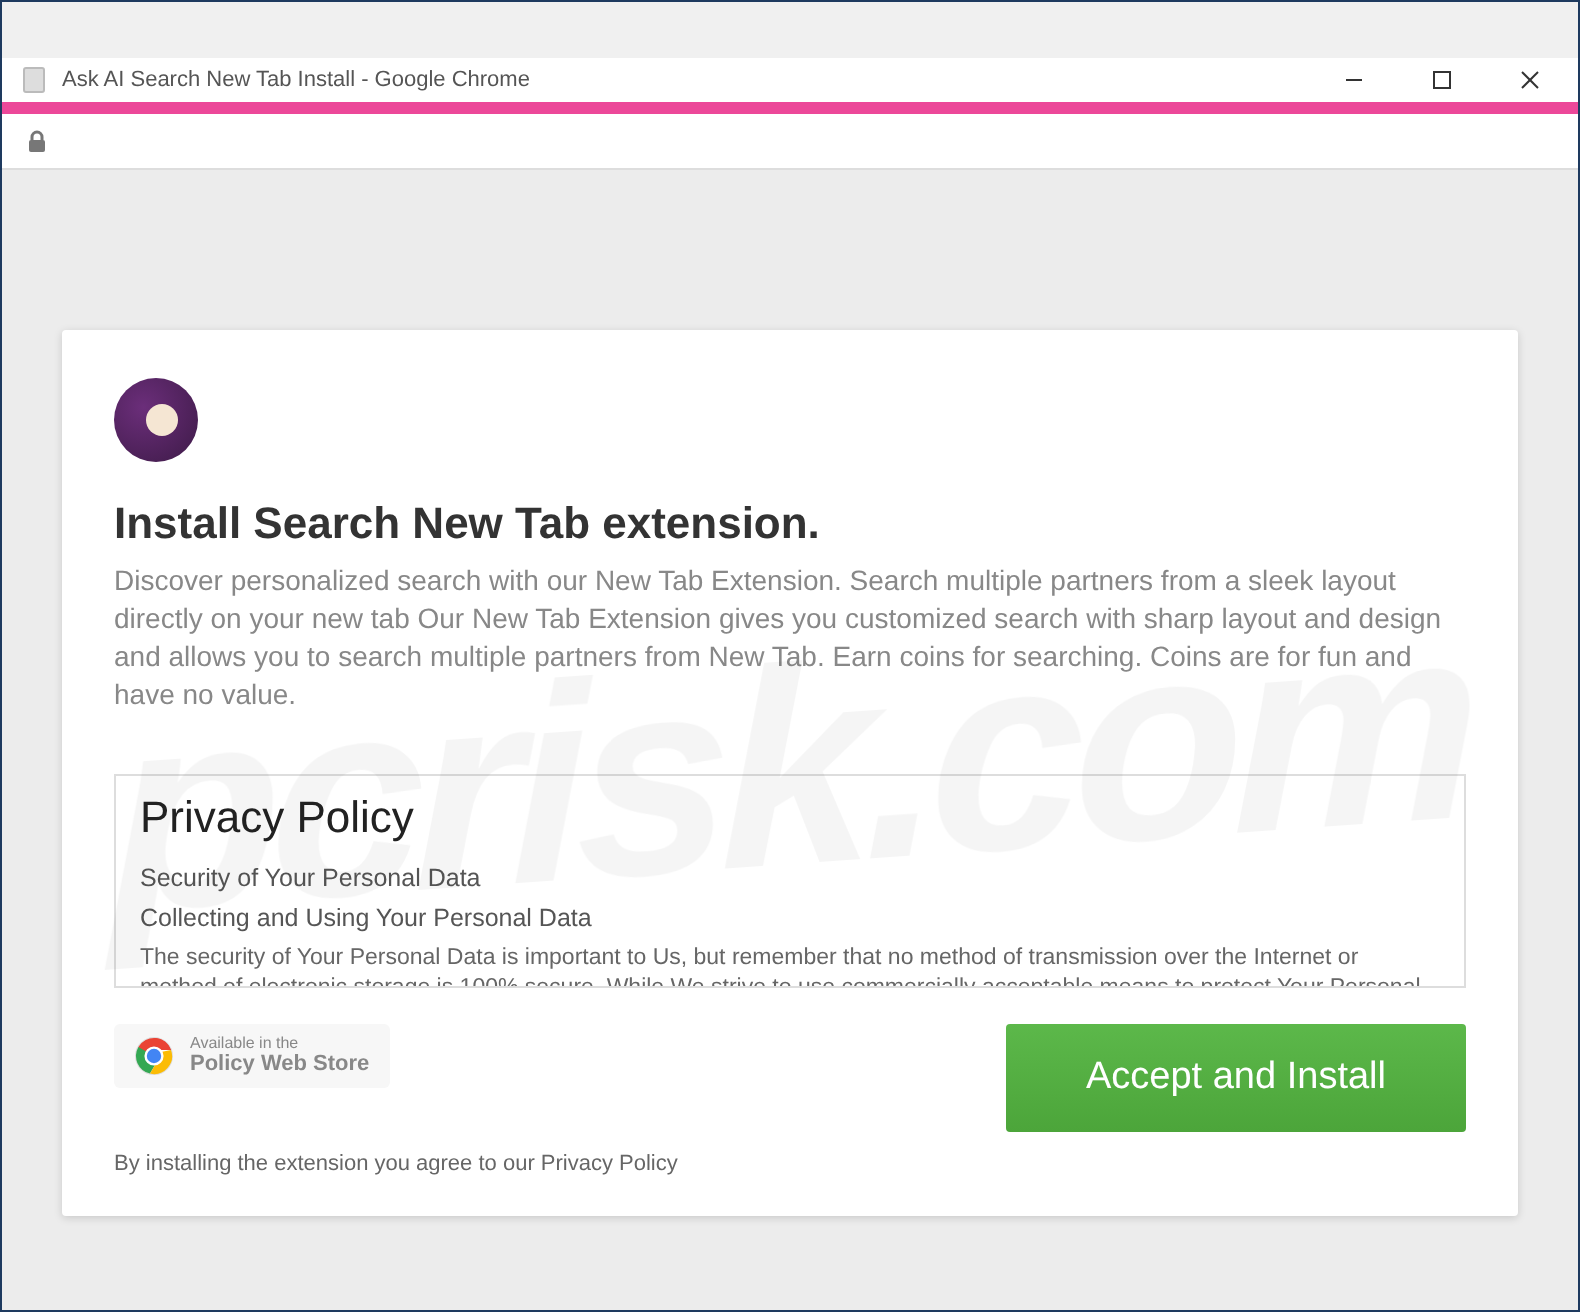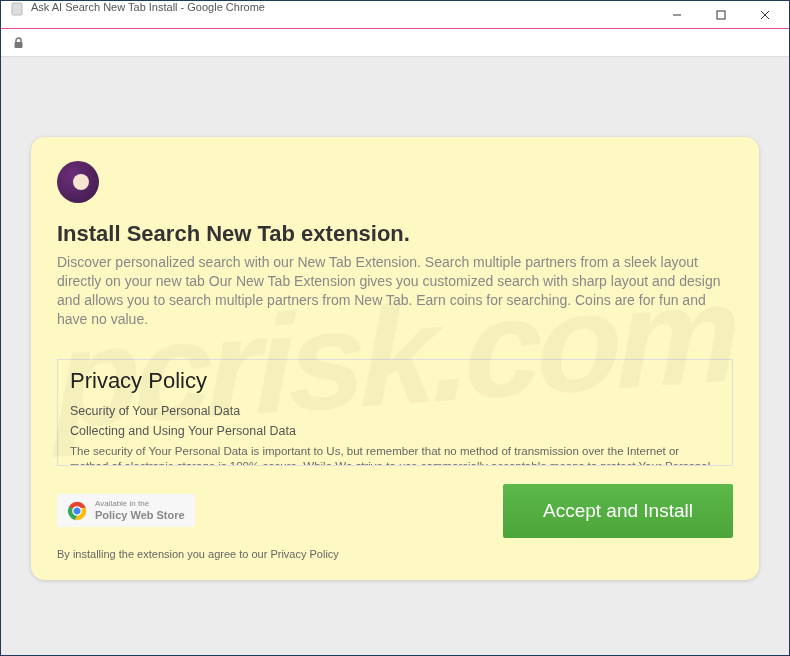--- a/index.html
+++ b/index.html
@@ -7,24 +7,25 @@
   font-family: Arial, Helvetica, sans-serif;
   background: #f0f0f0;
   width: 790px;
   height: 656px;
   overflow: hidden;
   border: 1px solid #1e3a5f;
 }
 .titlebar {
   height: 28px;
   background: #fff;
-  border-bottom: 1px solid #ec4899;
-  display: flex;
-  align-items: flex-start;
+  border-bottom: 6px solid #ec4899;
+  display: flex;
+  align-items: center;
   padding: 0 2px;
+  margin-top: 28px;
 }
 .titlebar-icon {
   width: 16px; height: 16px;
   margin: 0 6px;
   display: inline-flex; align-items: center; justify-content: center;
 }
 .titlebar-title {
   font-size: 11px;
   color: #555;
   flex: 1;
@@ -54,22 +55,22 @@
 .viewport {
   position: relative;
   height: calc(656px - 28px - 28px - 2px);
   background: #ececec;
   overflow-y: scroll;
 }
 .content {
   padding: 80px 30px 40px 30px;
 }
 .card {
-  background: #fef9c3;
-  border-radius: 14px;
+  background: #ffffff;
+  border-radius: 2px;
   box-shadow: 0 1px 4px rgba(0,0,0,0.15);
   padding: 24px 26px 20px 26px;
 }
 .logo {
   width: 42px; height: 42px;
   border-radius: 50%;
   background: radial-gradient(circle at 35% 35%, #6b2e7a, #3d1a47);
   position: relative;
   margin-bottom: 18px;
   display: flex; align-items: center; justify-content: center;
@@ -111,21 +112,21 @@
   margin-bottom: 6px;
 }
 .policy-text {
   font-size: 11.5px;
   color: #666;
   line-height: 1.35;
 }
 .bottom-row {
   display: flex;
   justify-content: space-between;
-  align-items: center;
+  align-items: flex-start;
   margin-bottom: 10px;
 }
 .cws-badge {
   display: flex;
   align-items: center;
   gap: 8px;
   background: #f7f7f7;
   padding: 6px 10px;
   border-radius: 3px;
 }

